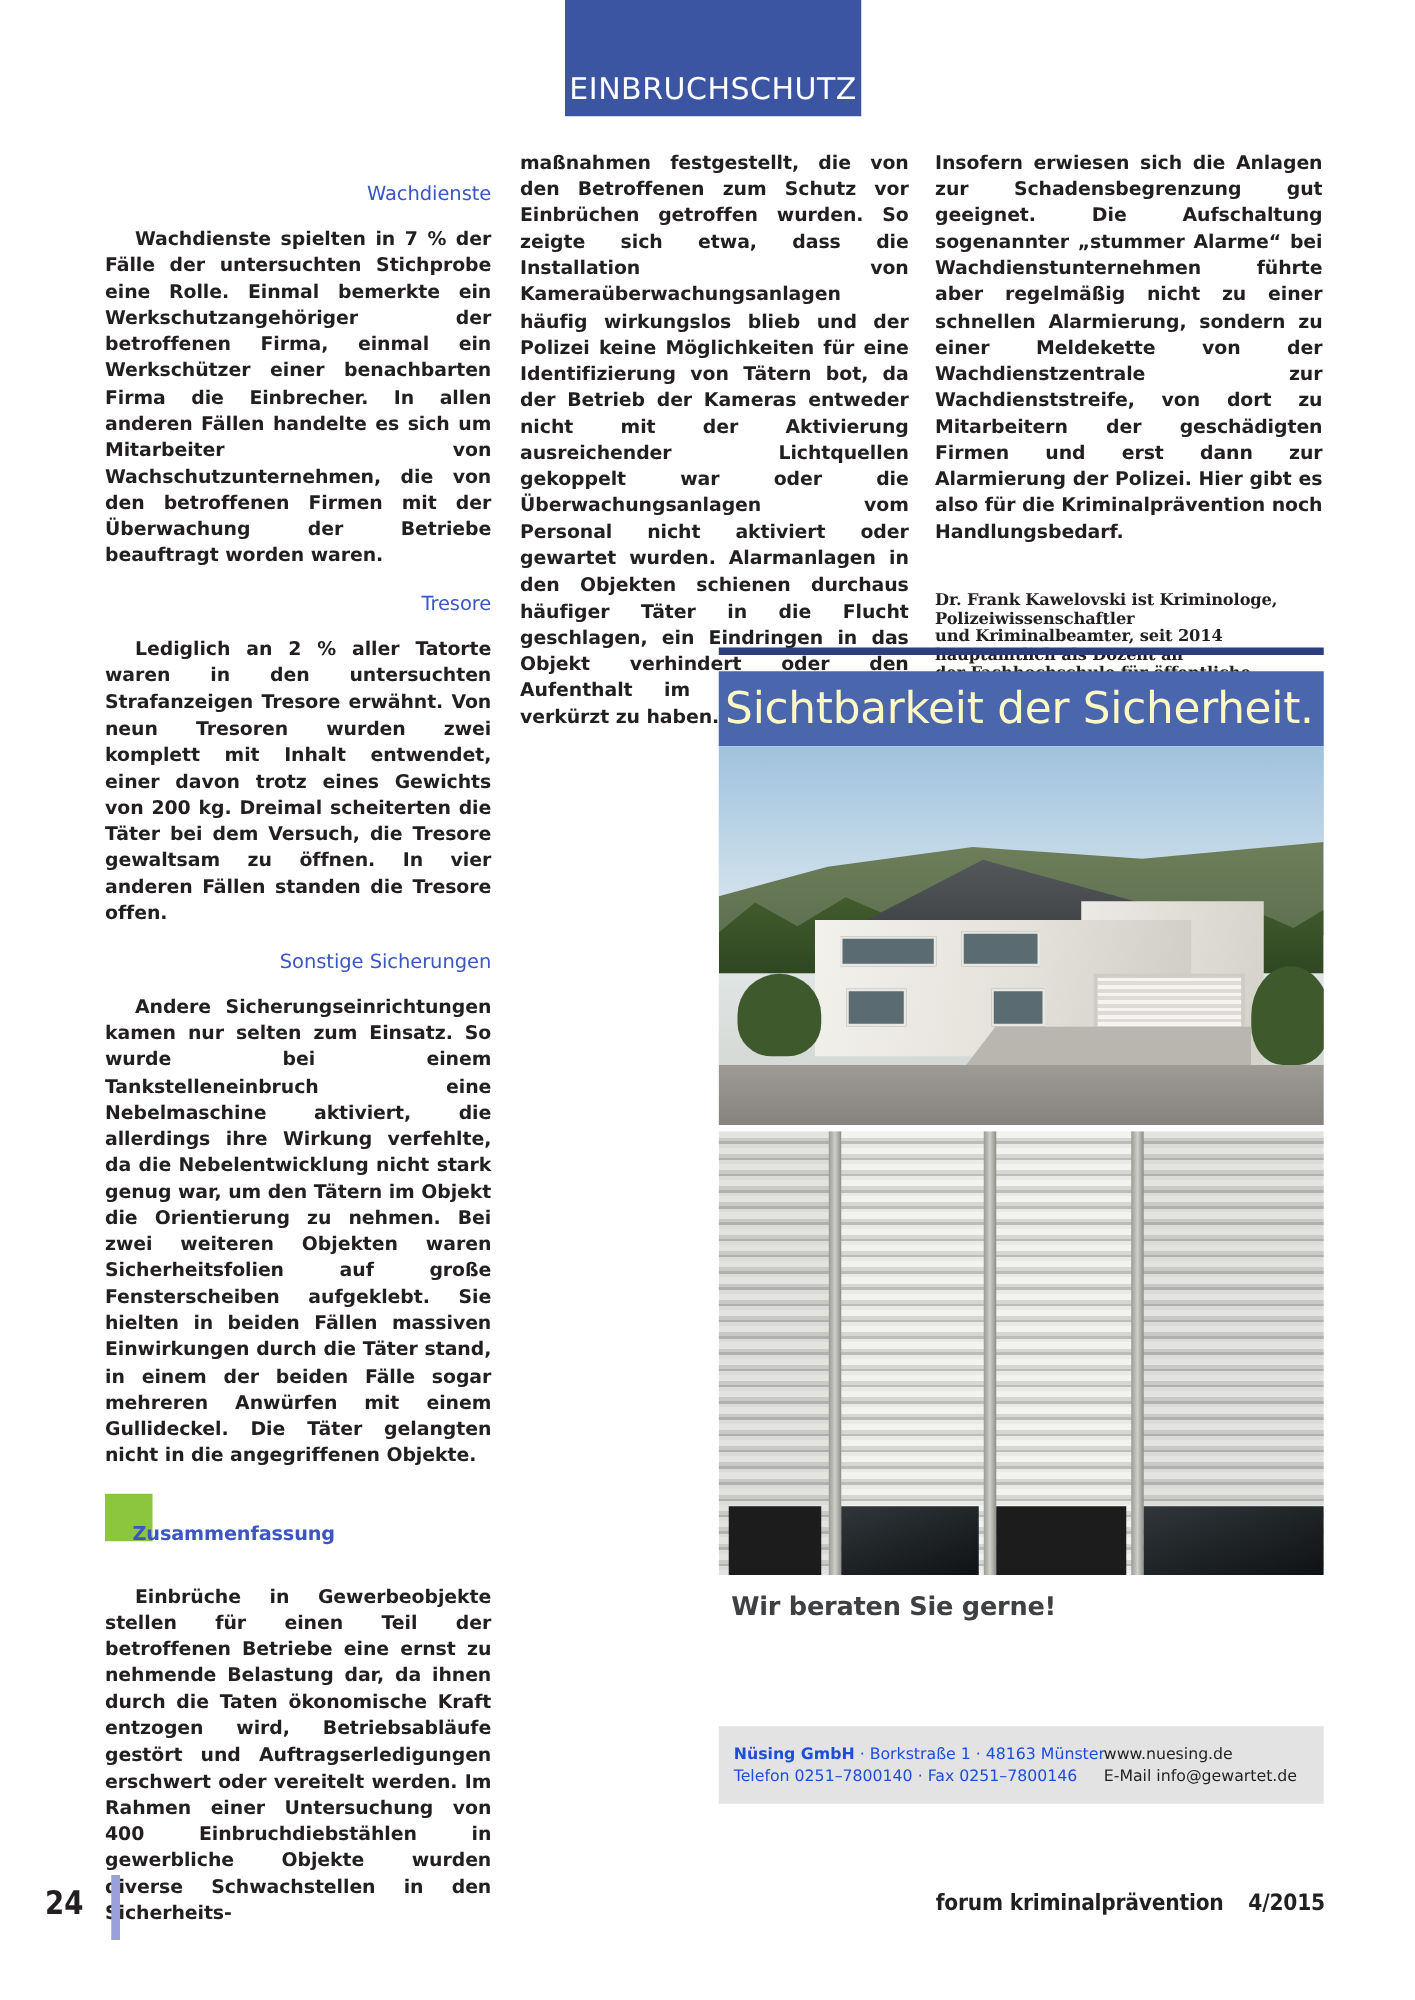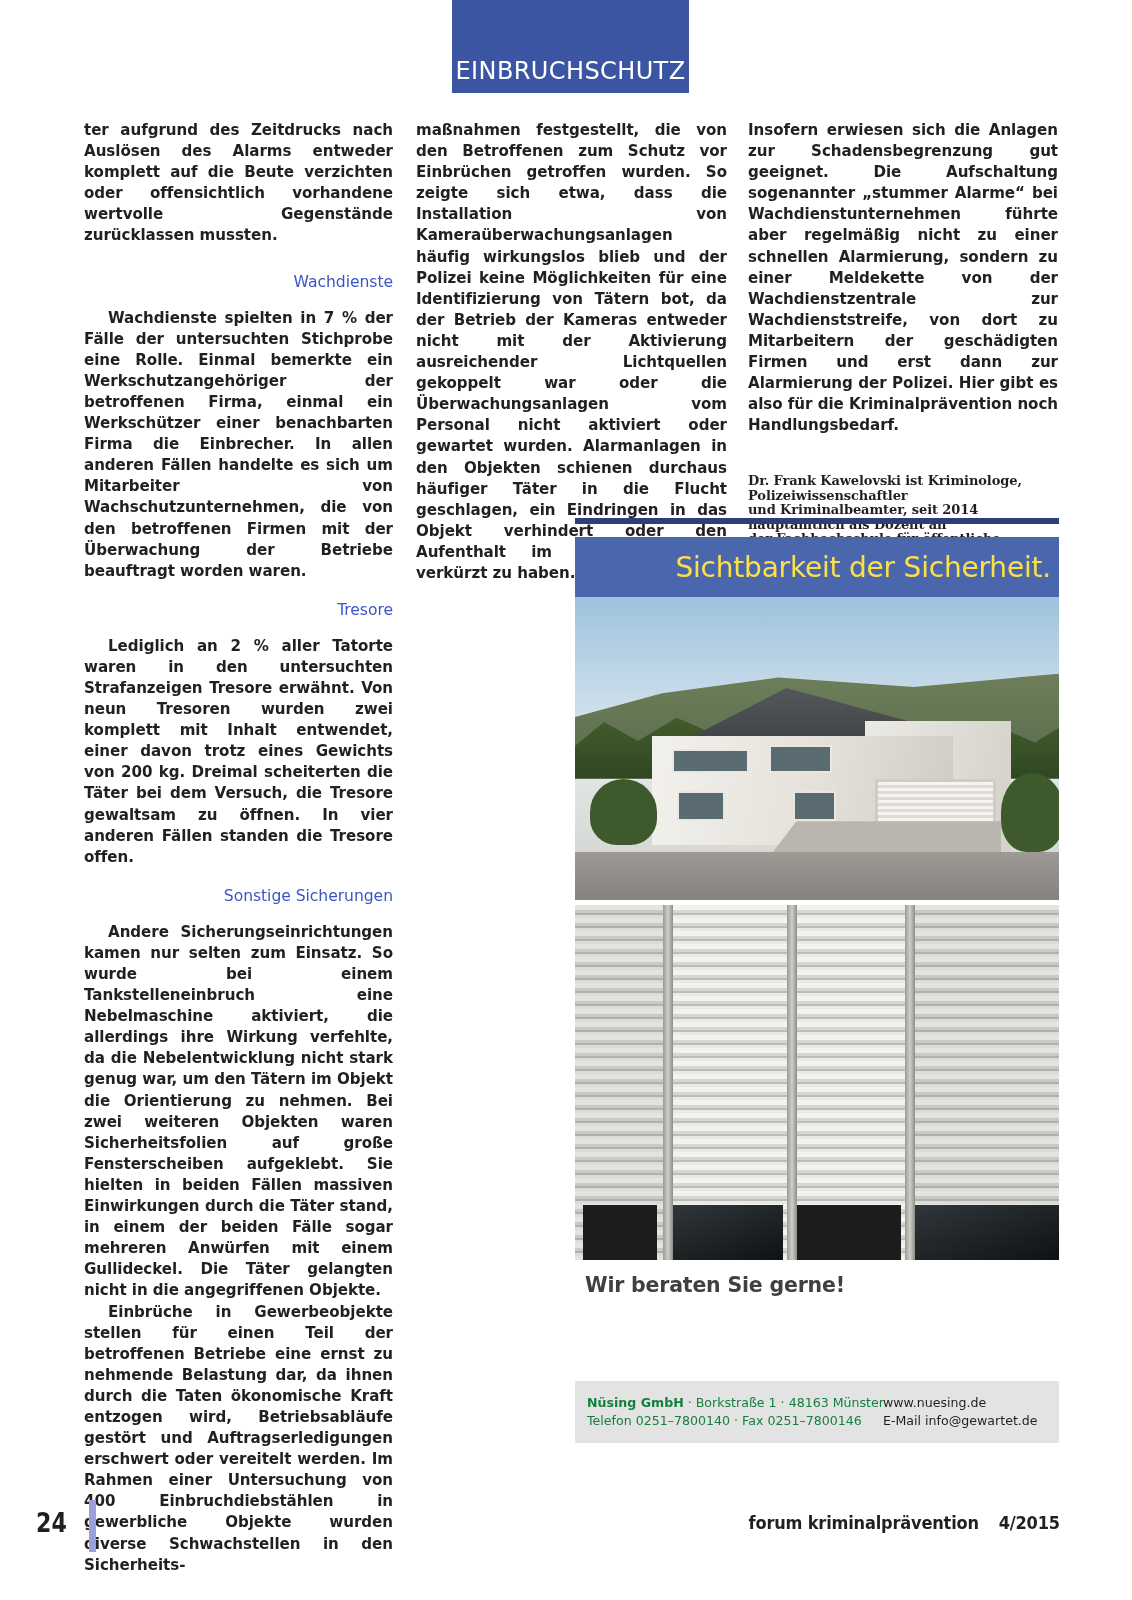--- a/index.html
+++ b/index.html
@@ -123,22 +123,22 @@
   #ad-header {
     margin-top: 13px;
     height: 60px;
     background: #4a66ac;
     display: flex;
     align-items: center;
     justify-content: flex-end;
     padding-right: 8px;
   }
   #ad-headline {
-    color: #fde047;
-    font-size: 28px;
+    color: #fef9c3;
+    font-size: 35px;
     font-weight: normal;
     letter-spacing: -0.2px;
     font-family: "DejaVu Sans", "Liberation Sans", sans-serif;
   }
 
   
   #photo-house {
     position: relative;
     width: 100%;
     height: 303px;
@@ -267,21 +267,21 @@
     background: #e3e3e3;
     height: 62px;
     padding: 13px 12px 0 12px;
   }
   #ad-footer-left {
     position: absolute;
     left: 12px;
     top: 13px;
     font-size: 12.6px;
     line-height: 17.5px;
-    color: #15803d;
+    color: #1d4ed8;
   }
   #ad-footer-right {
     position: absolute;
     left: 308px;
     top: 13px;
     font-size: 12.6px;
     line-height: 17.5px;
     color: #231f20;
   }
   .bold { font-weight: bold; }
@@ -322,31 +322,34 @@
 </style>
 </head>
 <body>
 
 <div id="masthead">
   <div id="masthead-title">EINBRUCHSCHUTZ</div>
 </div>
 
 <div class="col" id="col1">
 
-  <p class="noindent">ter aufgrund des Zeitdrucks nach Auslösen des Alarms entweder komplett auf die Beute verzichten oder offensichtlich vorhandene wertvolle Gegenstände zurücklassen mussten.</p>
 
   <h2 class="sub first">Wachdienste</h2>
   <p>Wachdienste spielten in 7 % der Fälle der untersuchten Stichprobe eine Rolle. Einmal bemerkte ein Werkschutzangehöriger der betroffenen Firma, einmal ein Werkschützer einer benachbarten Firma die Einbrecher. In allen anderen Fällen handelte es sich um Mitarbeiter von Wachschutzunternehmen, die von den betroffenen Firmen mit der Überwachung der Betriebe beauftragt worden waren.</p>
 
   <h2 class="sub">Tresore</h2>
   <p>Lediglich an 2 % aller Tatorte waren in den untersuchten Strafanzeigen Tresore erwähnt. Von neun Tresoren wurden zwei komplett mit Inhalt entwendet, einer davon trotz eines Gewichts von 200 kg. Dreimal scheiterten die Täter bei dem Versuch, die Tresore gewaltsam zu öffnen. In vier anderen Fällen standen die Tresore offen.</p>
 
   <h2 class="sub">Sonstige Sicherungen</h2>
   <p>Andere Sicherungseinrichtungen kamen nur selten zum Einsatz. So wurde bei einem Tankstelleneinbruch eine Nebelmaschine aktiviert, die allerdings ihre Wirkung verfehlte, da die Nebelentwicklung nicht stark genug war, um den Tätern im Objekt die Orientierung zu nehmen. Bei zwei weiteren Objekten waren Sicherheitsfolien auf große Fensterscheiben aufgeklebt. Sie hielten in beiden Fällen massiven Einwirkungen durch die Täter stand, in einem der beiden Fälle sogar mehreren Anwürfen mit einem Gullideckel. Die Täter gelangten nicht in die angegriffenen Objekte.</p>
 
+  <div class="summary-head-wrap">
+    <div id="green-block"></div>
+    <h2 class="summary-head">Zusammenfassung</h2>
+  </div>
   <p>Einbrüche in Gewerbeobjekte stellen für einen Teil der betroffenen Betriebe eine ernst zu nehmende Belastung dar, da ihnen durch die Taten ökonomische Kraft entzogen wird, Betriebsabläufe gestört und Auftragserledigungen erschwert oder vereitelt werden. Im Rahmen einer Untersuchung von 400 Einbruchdiebstählen in gewerbliche Objekte wurden diverse Schwachstellen in den Sicherheits-</p>
 </div>
 
 <div class="col" id="col2">
   <p class="noindent">maßnahmen festgestellt, die von den Betroffenen zum Schutz vor Einbrüchen getroffen wurden. So zeigte sich etwa, dass die Installation von Kameraüberwachungsanlagen häufig wirkungslos blieb und der Polizei keine Möglichkeiten für eine Identifizierung von Tätern bot, da der Betrieb der Kameras entweder nicht mit der Aktivierung ausreichender Lichtquellen gekoppelt war oder die Überwachungsanlagen vom Personal nicht aktiviert oder gewartet wurden. Alarmanlagen in den Objekten schienen durchaus häufiger Täter in die Flucht geschlagen, ein Eindringen in das Objekt verhindert oder den Aufenthalt im Objekt deutlich verkürzt zu haben.</p>
 </div>
 
 <div class="col" id="col3">
   <p class="noindent">Insofern erwiesen sich die Anlagen zur Schadensbegrenzung gut geeignet. Die Aufschaltung sogenannter „stummer Alarme“ bei Wachdienstunternehmen führte aber regelmäßig nicht zu einer schnellen Alarmierung, sondern zu einer Meldekette von der Wachdienstzentrale zur Wachdienststreife, von dort zu Mitarbeitern der geschädigten Firmen und erst dann zur Alarmierung der Polizei. Hier gibt es also für die Kriminalprävention noch Handlungsbedarf.</p>
 

